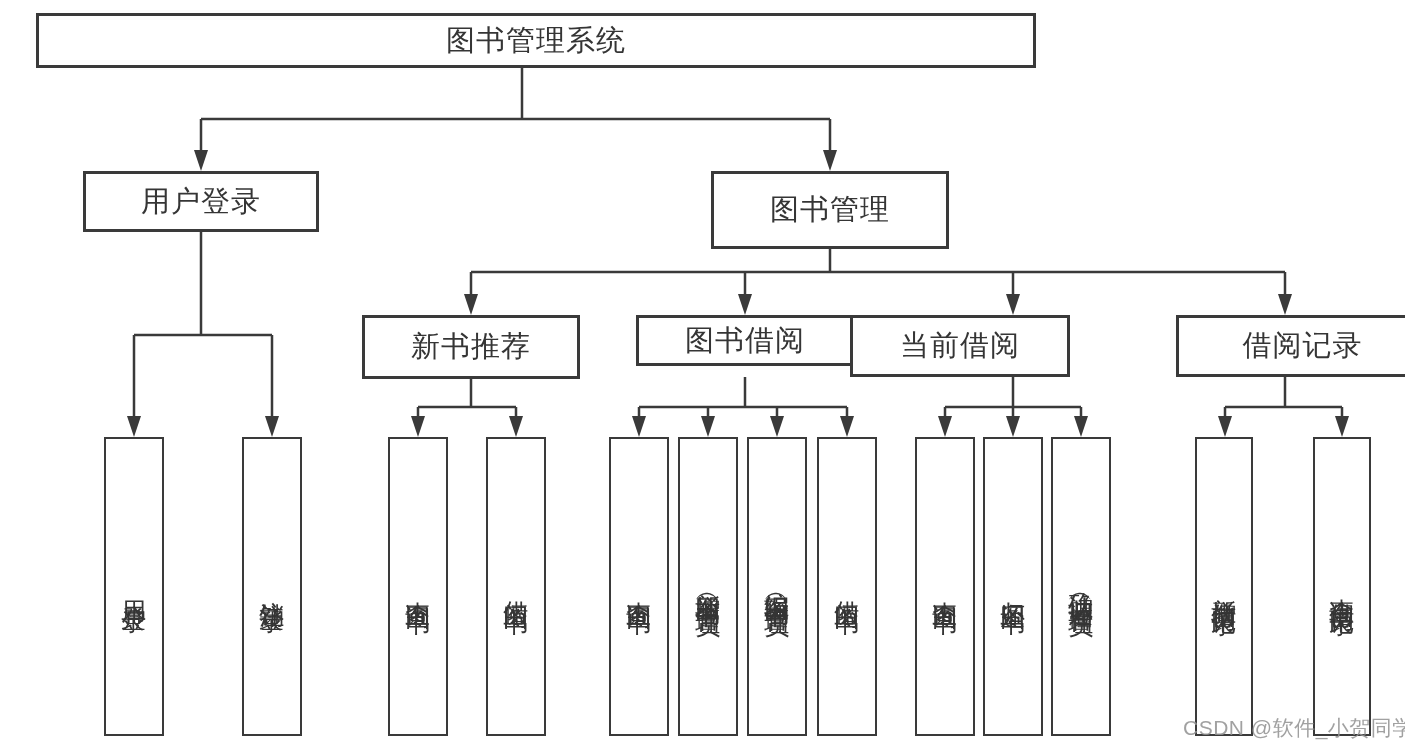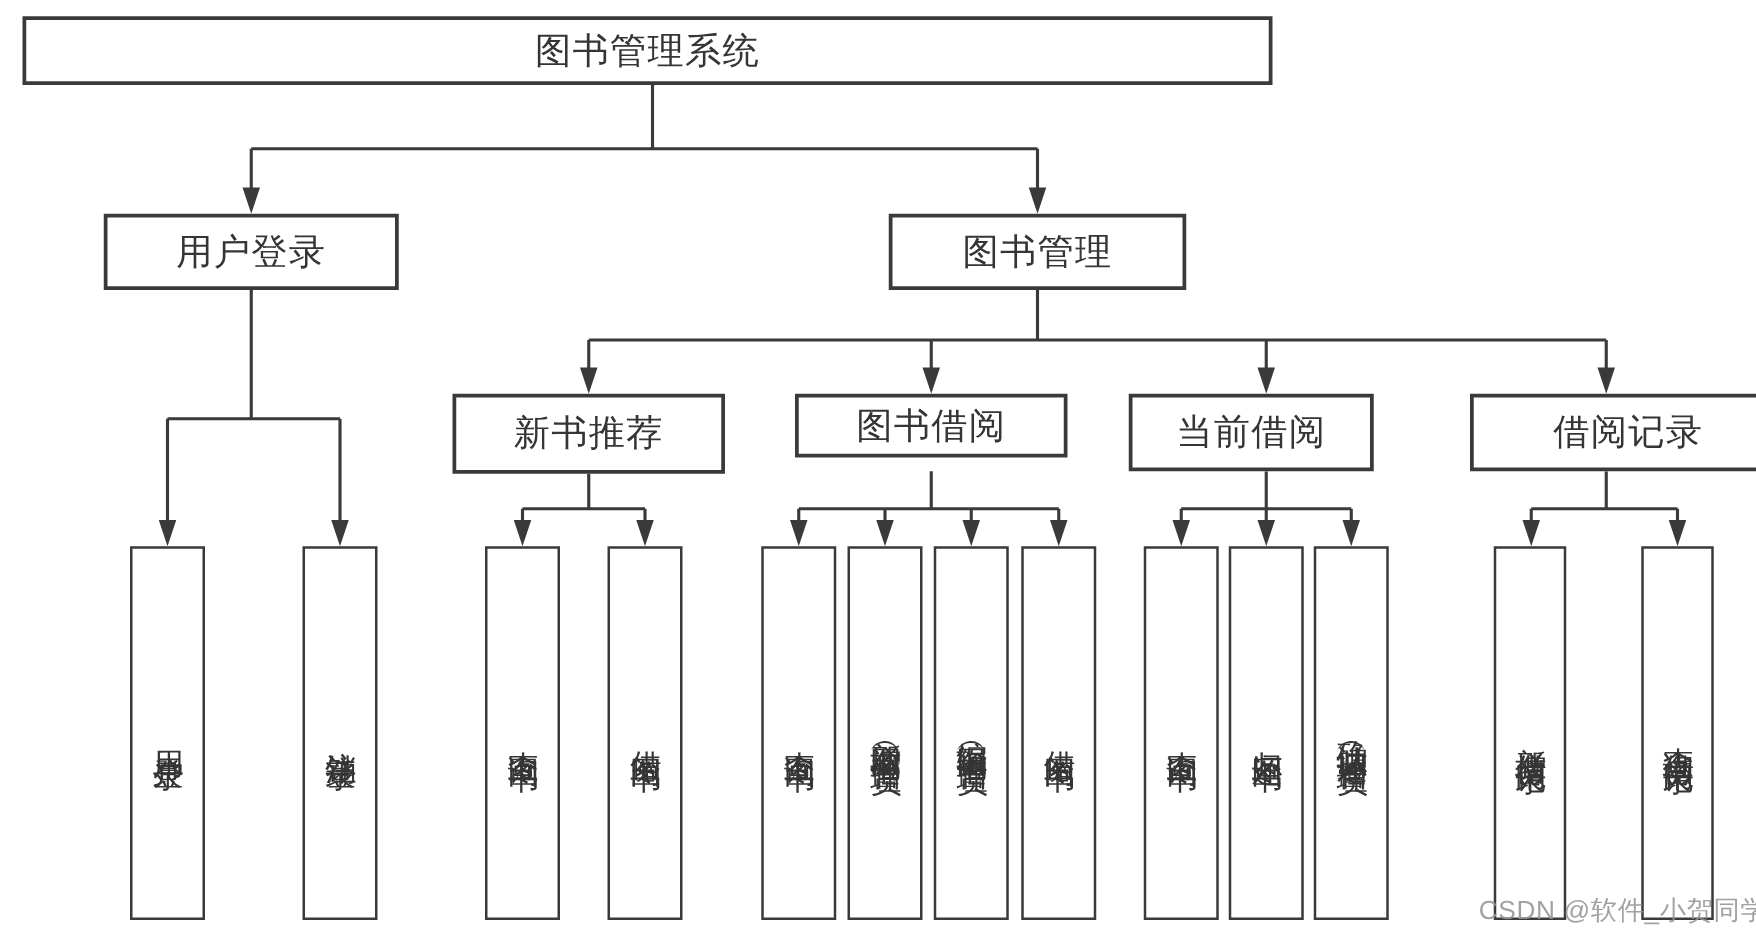--- a/index.html
+++ b/index.html
@@ -94,38 +94,38 @@
       <path d="M770 416 L784 416 L777 437 Z"></path>
       <path d="M840 416 L854 416 L847 437 Z"></path>
       <path d="M938 416 L952 416 L945 437 Z"></path>
       <path d="M1006 416 L1020 416 L1013 437 Z"></path>
       <path d="M1074 416 L1088 416 L1081 437 Z"></path>
       <path d="M1218 416 L1232 416 L1225 437 Z"></path>
       <path d="M1335 416 L1349 416 L1342 437 Z"></path>
     </g>
   </svg>
 
-  <div class="hbox" style="left:18px;top:13px;width:1000px;height:55px;">
+  <div class="hbox" style="left:36px;top:13px;width:1000px;height:55px;">
     <span>图书管理系统</span>
   </div>
 
   <div class="hbox" style="left:83px;top:171px;width:236px;height:61px;">
     <span>用户登录</span>
   </div>
-  <div class="hbox" style="left:711px;top:171px;width:238px;height:61px;">
+  <div class="hbox" style="left:711px;top:171px;width:238px;height:78px;">
     <span>图书管理</span>
   </div>
 
   <div class="hbox" style="left:362px;top:315px;width:218px;height:64px;">
     <span>新书推荐</span>
   </div>
   <div class="hbox" style="left:636px;top:315px;width:218px;height:51px;">
     <span>图书借阅</span>
   </div>
-  <div class="hbox" style="left:903px;top:315px;width:196px;height:62px;">
+  <div class="hbox" style="left:850px;top:315px;width:220px;height:62px;">
     <span>当前借阅</span>
   </div>
   <div class="hbox" style="left:1176px;top:315px;width:253px;height:62px;">
     <span>借阅记录</span>
   </div>
 
   <div class="leaf" style="left:104px;">
     <span class="vtext">用户登录</span>
   </div>
   <div class="leaf" style="left:242px;">

